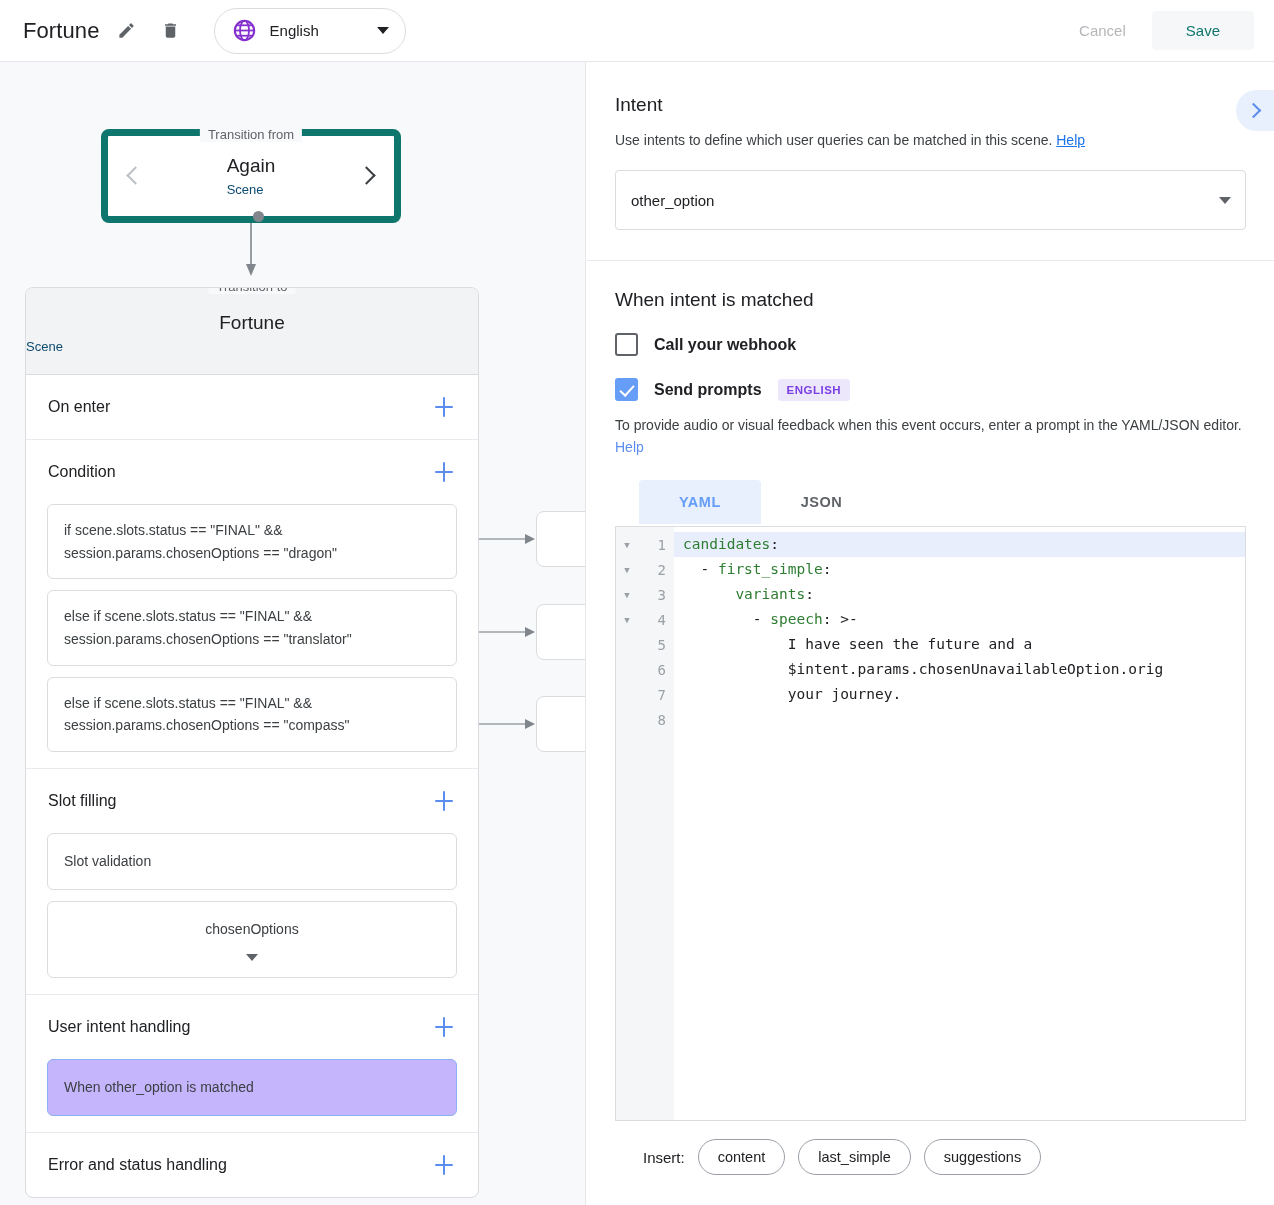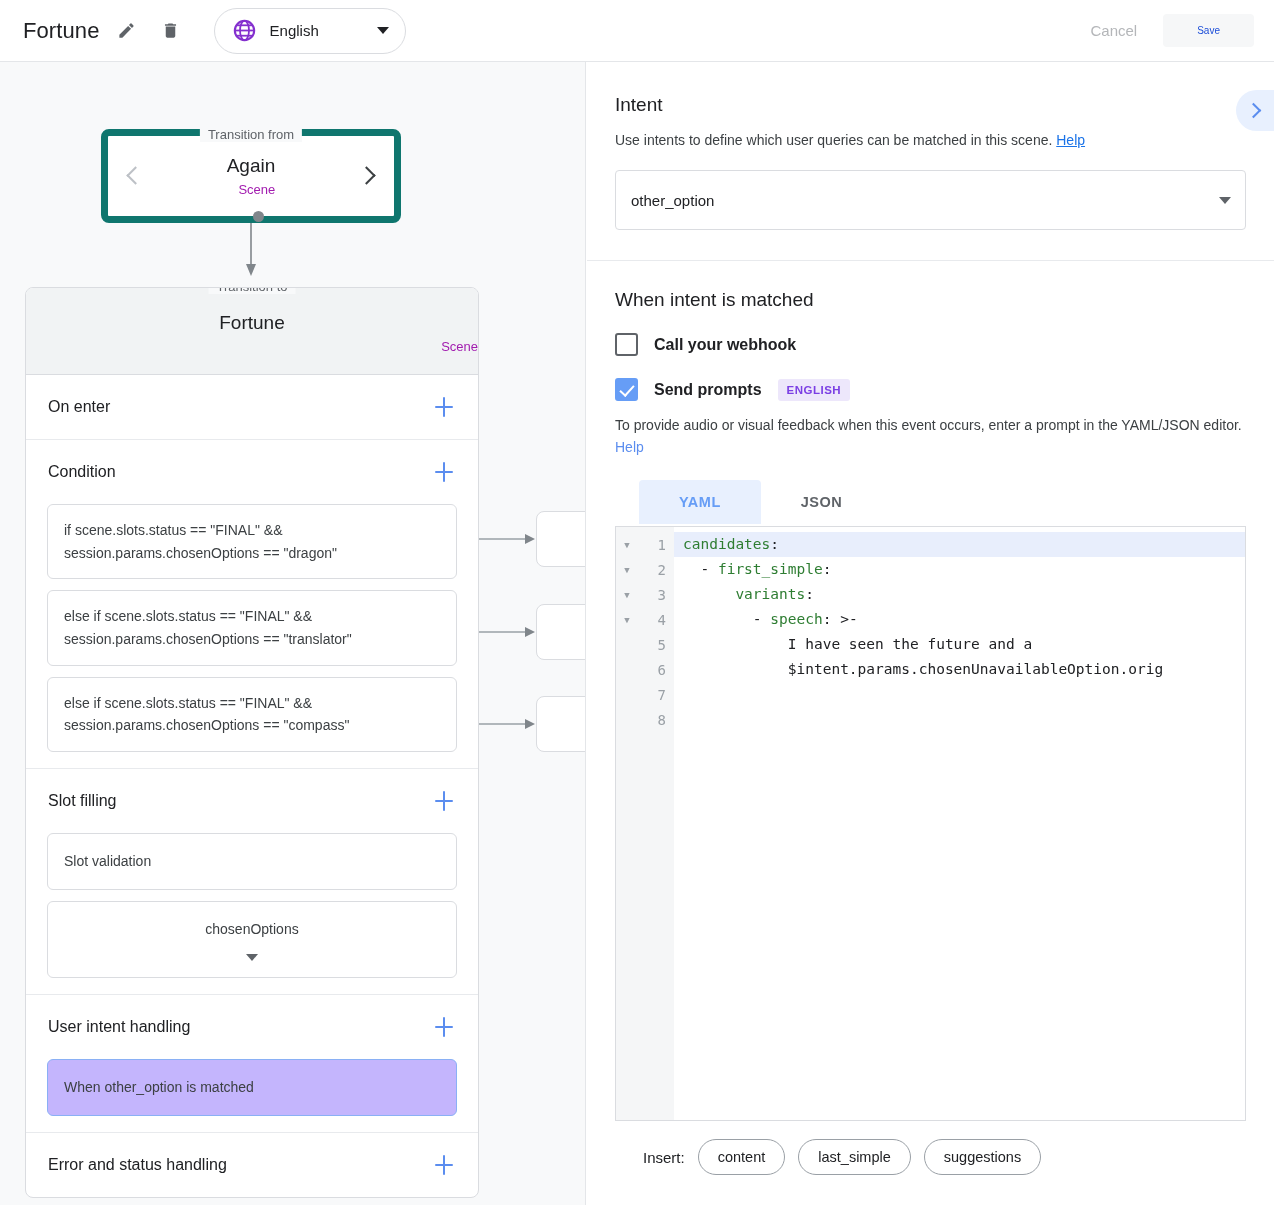--- a/index.html
+++ b/index.html
@@ -44,21 +44,21 @@
   #topbar-right {
     margin-left: auto; display: flex; align-items: center; gap: 4px;
     margin-right: 20px;
   }
   #cancel-btn {
     font-size: 15px; color: #b4b6b9; background: transparent; border: none;
     padding: 10px 22px; border-radius: 4px; cursor: pointer;
     font-family: inherit;
   }
   #save-btn {
-    font-size: 10px; color: #1d4ed8; background: #f6f7f8; border: none;
+    font-size: 15px; color: #0f766e; background: #f6f7f8; border: none;
     padding: 11px 34px; border-radius: 4px; cursor: default;
     font-family: inherit;
   }
 
   
   #left-panel {
     position: absolute; left: 0; top: 62px; width: 586px; height: 1143px;
     background: #f8f9fa;
     border-right: 1px solid #e4e6e9;
     overflow: hidden;
@@ -70,21 +70,21 @@
     border: 7px solid #0f766e;
     border-radius: 8px;
     margin-top: 32px;
   }
   .tcard-legend {
     position: absolute; top: -9px; left: 50%; transform: translateX(-50%);
     background: #f8f9fa; padding: 0 8px;
     font-size: 13px; color: #5f6368; white-space: nowrap;
   }
   .tcard-title { font-size: 19px; color: #202124; text-align: center; }
-  .tcard-sub { font-size: 13px; color: #a21caf; text-align: right; margin-top: 5px; }
+  .tcard-sub { font-size: 13px; color: #0c4a6e; text-align: left; margin-top: 5px; }
 
   #transition-from {
     left: 101px; top: 35px; width: 300px; height: 94px;
     display: flex; align-items: center; justify-content: center;
   }
   .chev {
     position: absolute; top: 50%; transform: translateY(-50%);
     width: 22px; height: 22px; cursor: pointer;
   }
   .chev::before {
@@ -473,20 +473,21 @@
             <span class="gnum">8</span>
           </div>
         </div>
       <div id="code">
           <div class="cline hl"><span class="p"></span><span class="k">candidates</span><span class="p">:</span></div>
           <div class="cline"><span class="p">  - </span><span class="k">first_simple</span><span class="p">:</span></div>
           <div class="cline"><span class="p">      </span><span class="k">variants</span><span class="p">:</span></div>
           <div class="cline"><span class="p">        - </span><span class="k">speech</span><span class="p">: &gt;-</span></div>
           <div class="cline"><span class="p">            I have seen the future and a</span></div>
           <div class="cline"><span class="p">            $intent.params.chosenUnavailableOption.orig</span></div>
+          <div class="cline"><span class="p">            your journey.</span></div>
           <div class="cline"><span class="p"></span></div>
         </div>
     </div>
 
     <div id="insert-row">
       <span id="insert-label">Insert:</span>
       <button class="chip">content</button>
       <button class="chip">last_simple</button>
       <button class="chip">suggestions</button>
     </div>

